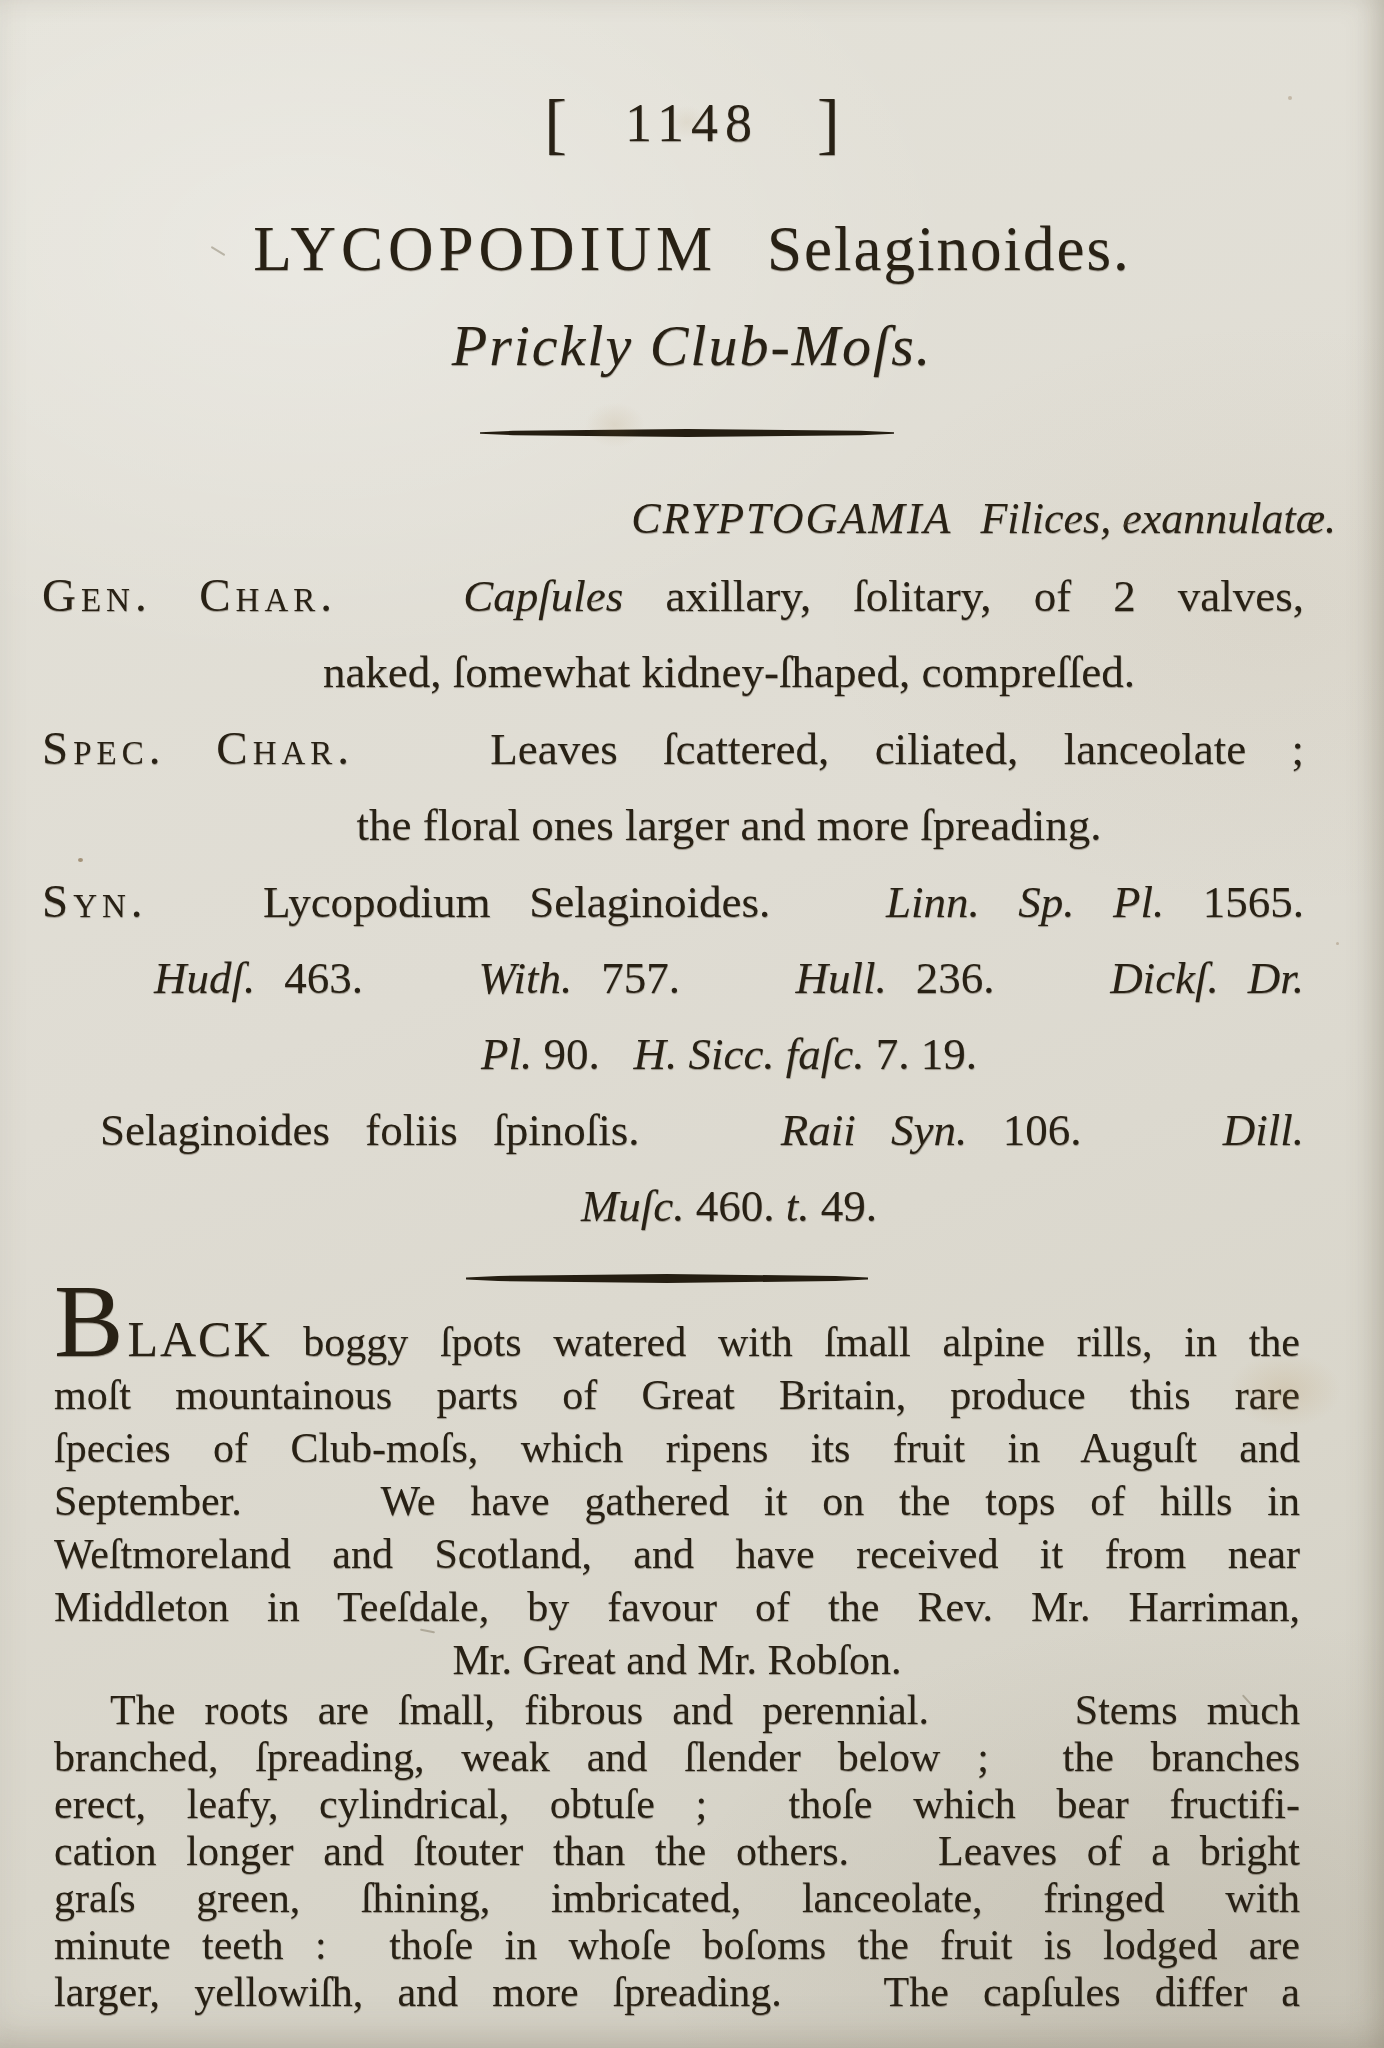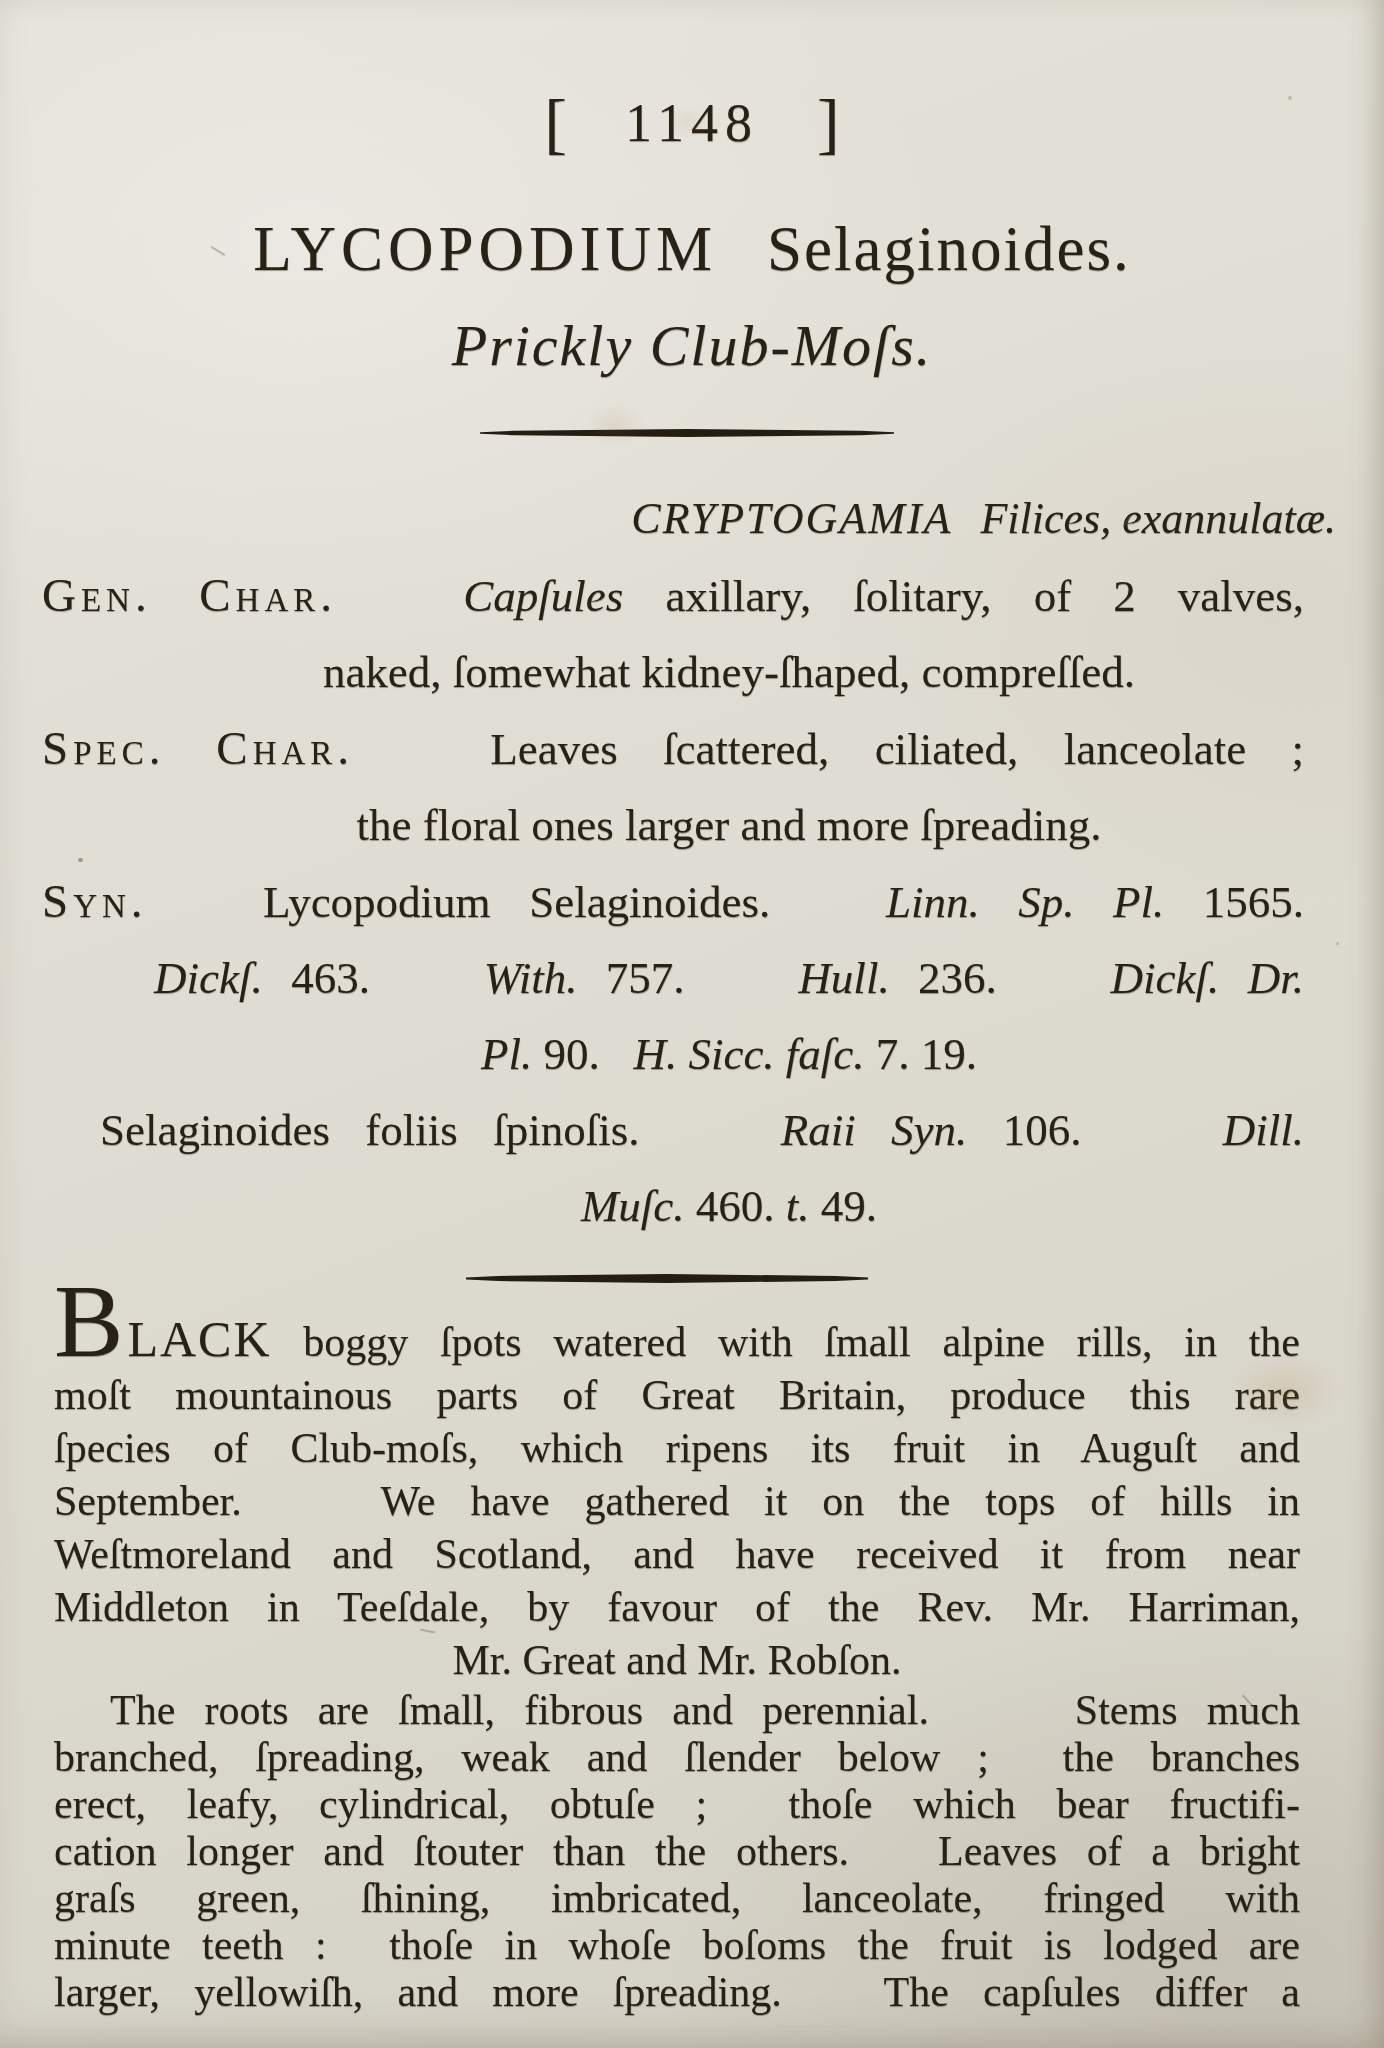--- a/index.html
+++ b/index.html
@@ -104,21 +104,21 @@
   <div class="classification">
     <span class="cls">CRYPTOGAMIA</span><span class="ord">Filices, exannulatæ.</span>
   </div>
 
   <div class="synopsis" id="synopsis">
       <div class="line j"><span class="seg-smallcaps">Gen. Char.</span><span class="seg-plain">   </span><span class="seg-italic">Capſules</span><span class="seg-plain"> axillary, ſolitary, of 2 valves,</span></div>
       <div class="line ind-cont"><span class="seg-plain">naked, ſomewhat kidney-ſhaped, compreſſed.</span></div>
       <div class="line j"><span class="seg-smallcaps">Spec. Char.</span><span class="seg-plain">   Leaves ſcattered, ciliated, lanceolate ;</span></div>
       <div class="line ind-cont"><span class="seg-plain">the floral ones larger and more ſpreading.</span></div>
       <div class="line j"><span class="seg-smallcaps">Syn.</span><span class="seg-plain">   Lycopodium Selaginoides.   </span><span class="seg-italic">Linn. Sp. Pl.</span><span class="seg-plain"> 1565.</span></div>
-      <div class="line j ind-cont"><span class="seg-italic">Dickſ.</span><span class="seg-plain"> 463.    </span><span class="seg-italic">With.</span><span class="seg-plain"> 757.    </span><span class="seg-italic">Hull.</span><span class="seg-plain"> 236.    </span><span class="seg-italic">Dickſ. Dr.</span></div>
+      <div class="line j ind-cont"><span class="seg-italic">Hudſ.</span><span class="seg-plain"> 463.    </span><span class="seg-italic">With.</span><span class="seg-plain"> 757.    </span><span class="seg-italic">Hull.</span><span class="seg-plain"> 236.    </span><span class="seg-italic">Dickſ. Dr.</span></div>
       <div class="line ind-cont"><span class="seg-italic">Pl.</span><span class="seg-plain"> 90.   </span><span class="seg-italic">H. Sicc. faſc.</span><span class="seg-plain"> 7. 19.</span></div>
       <div class="line j ind-sub"><span class="seg-plain">Selaginoides foliis ſpinoſis.    </span><span class="seg-italic">Raii Syn.</span><span class="seg-plain"> 106.    </span><span class="seg-italic">Dill.</span></div>
       <div class="line ind-cont"><span class="seg-italic">Muſc.</span><span class="seg-plain"> 460. </span><span class="seg-italic">t.</span><span class="seg-plain"> 49.</span></div>
     </div>
 
   <div class="rule rule-2"></div>
 
   <div class="bodytext">
     <div class="para1" id="para1">
         <div class="line j"><span class="seg-dropcap">B</span><span class="seg-caps">LACK</span><span class="seg-plain"> boggy ſpots watered with ſmall alpine rills, in the</span></div>

